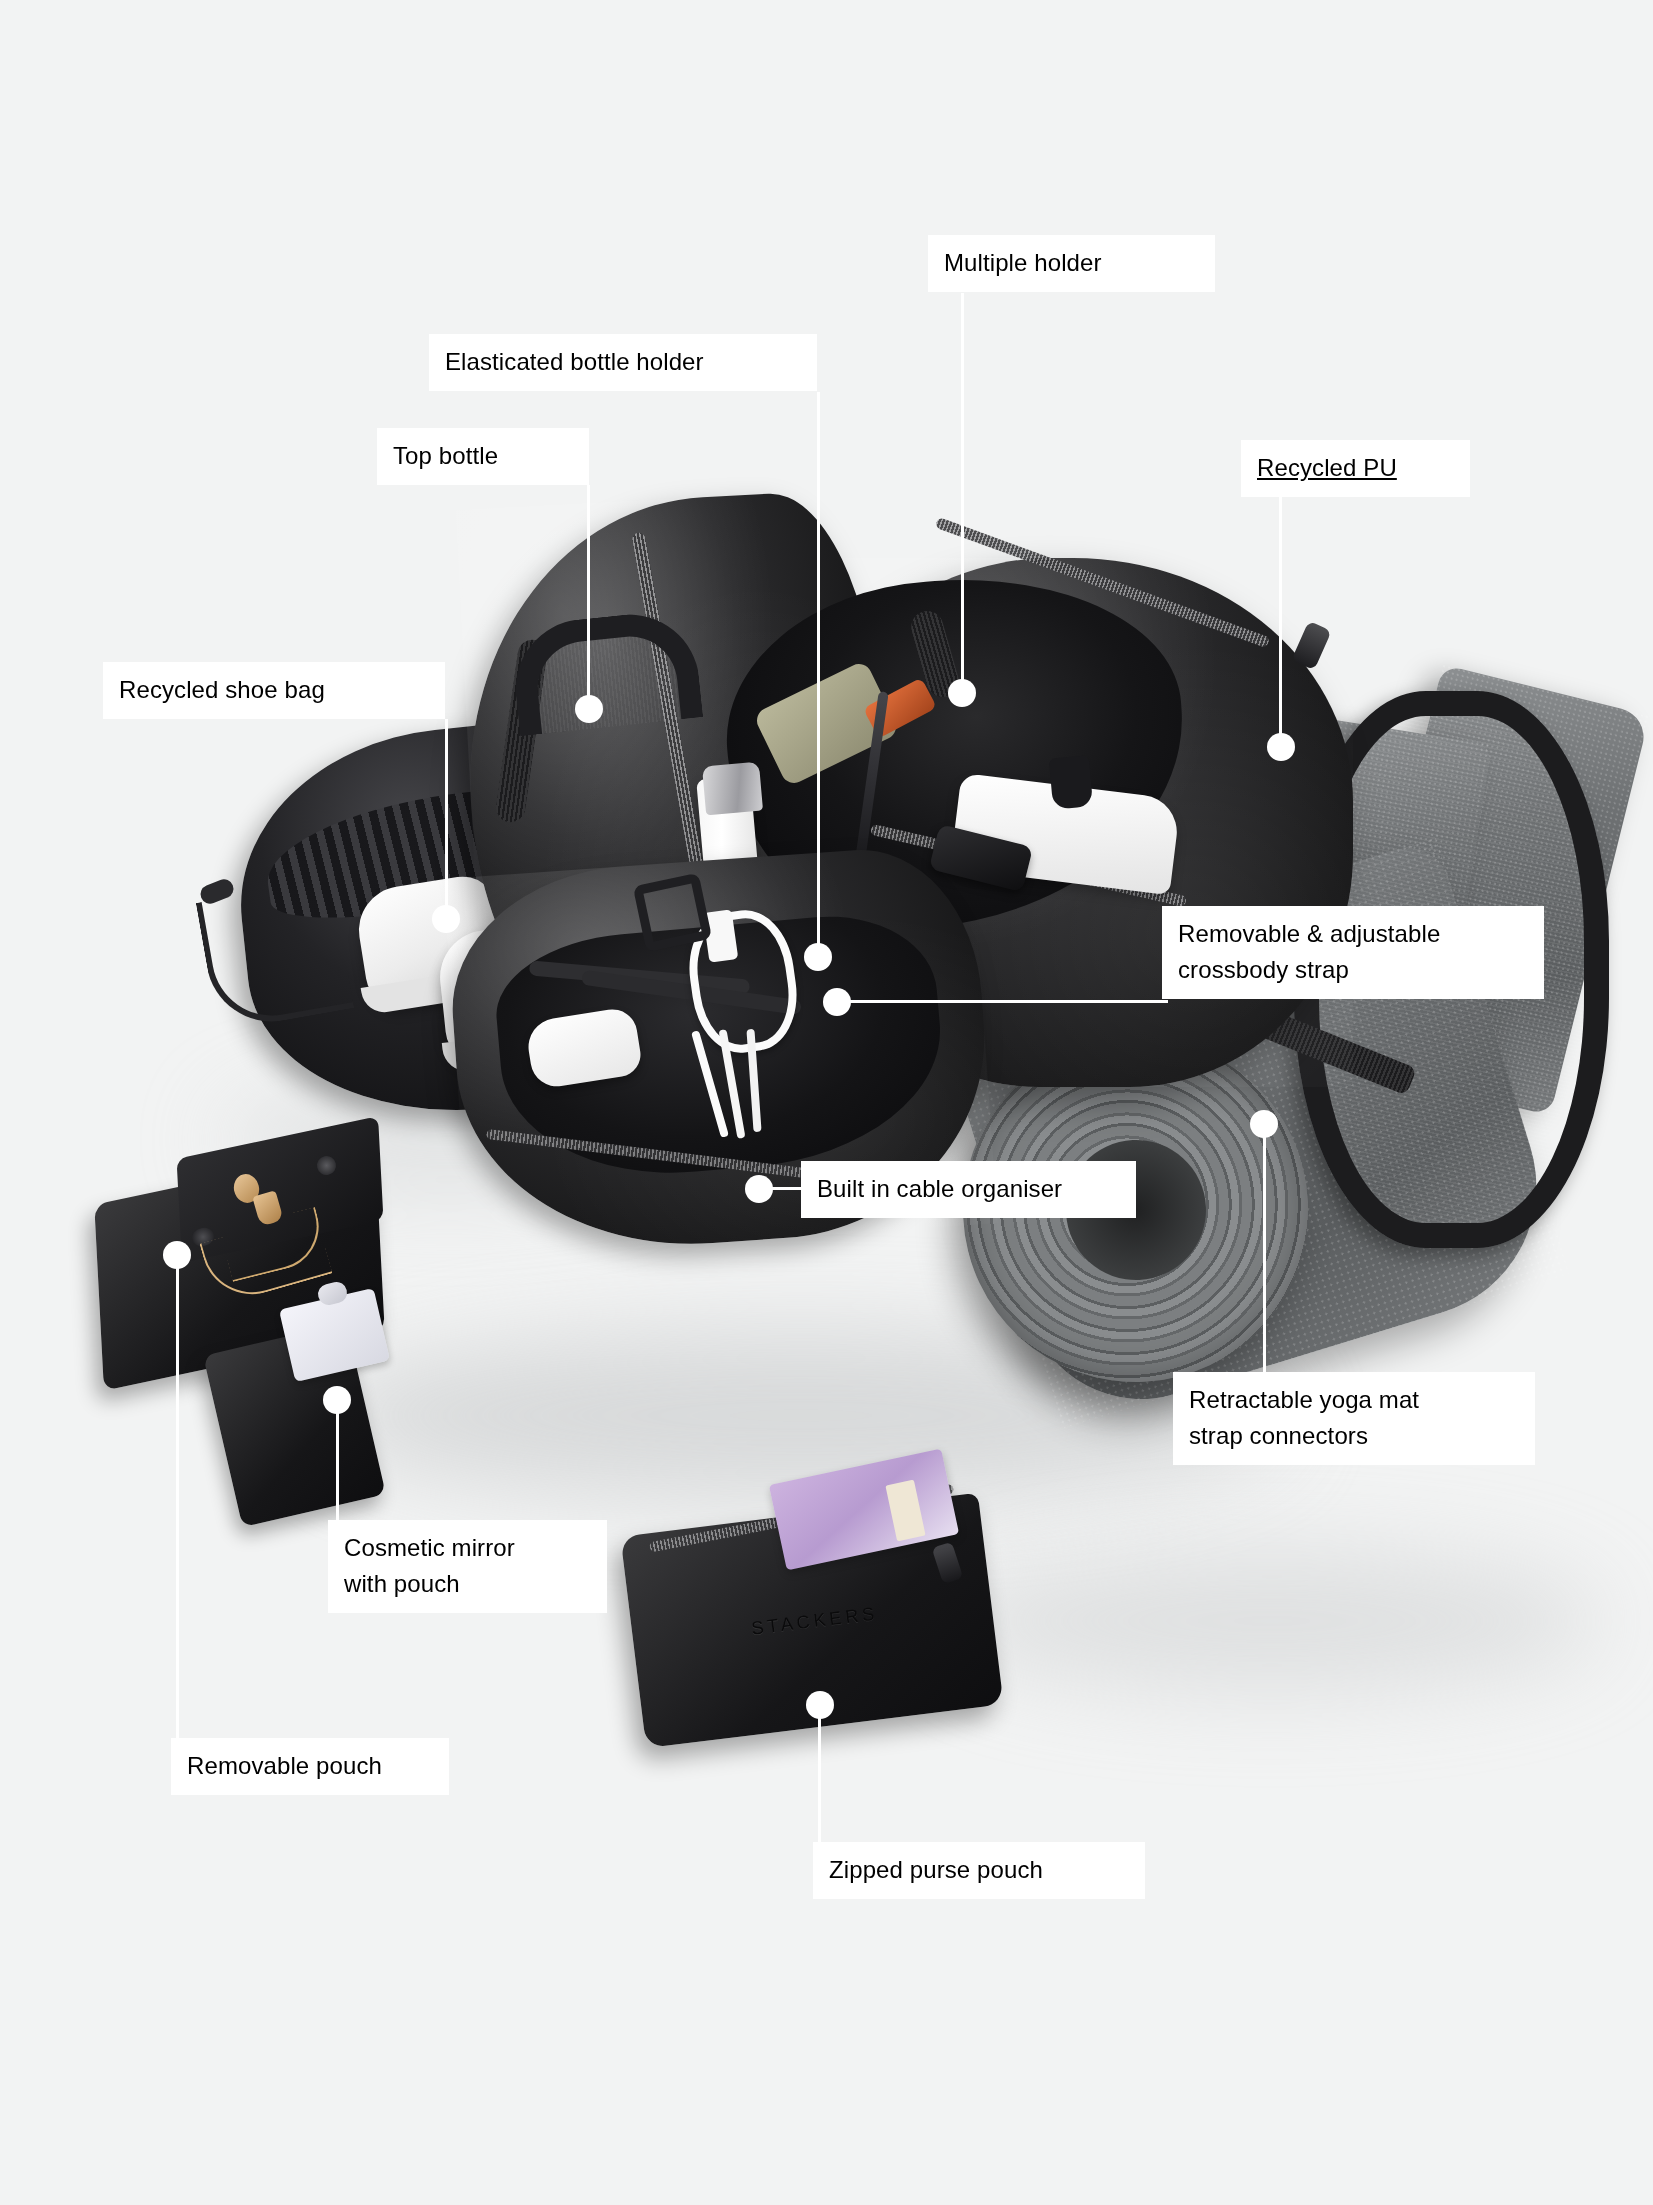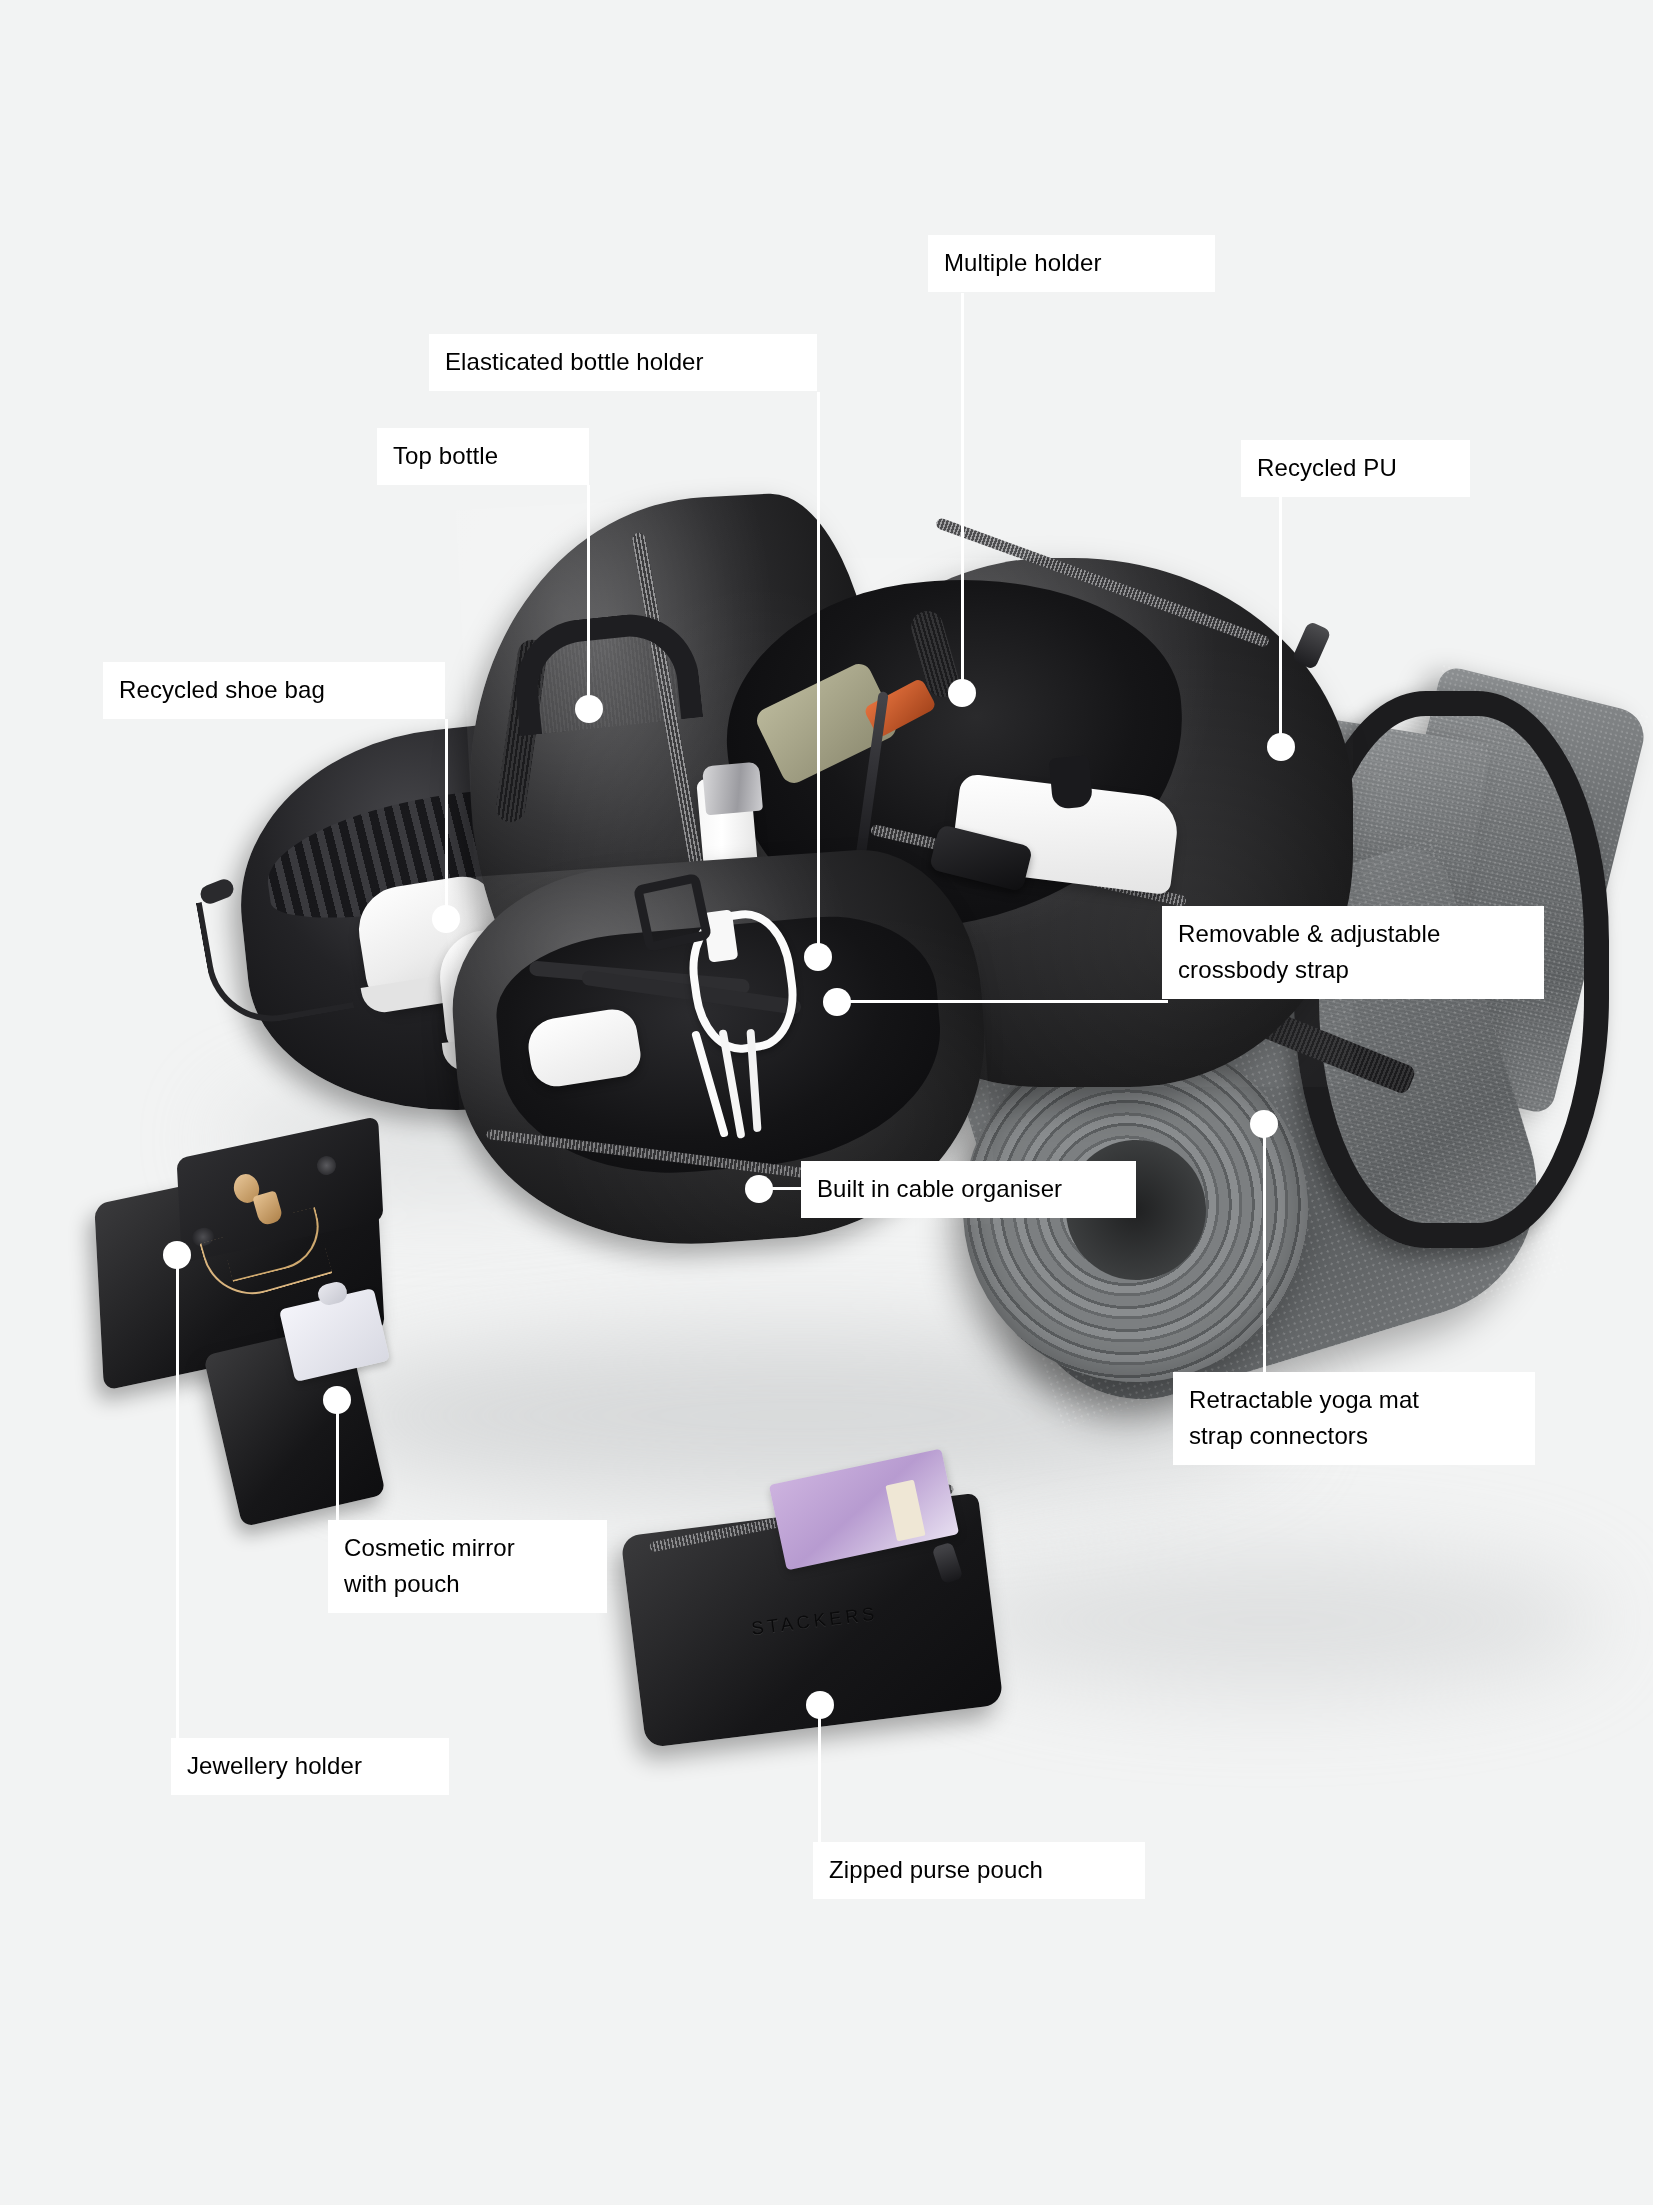--- a/index.html
+++ b/index.html
@@ -248,26 +248,26 @@
   <div class="dot" style="left:823px;top:988px;"></div>
   <div class="dot" style="left:745px;top:1175px;"></div>
   <div class="dot" style="left:1250px;top:1110px;"></div>
   <div class="dot" style="left:323px;top:1386px;"></div>
   <div class="dot" style="left:163px;top:1241px;"></div>
   <div class="dot" style="left:806px;top:1691px;"></div>
 
   <div class="callout-label" style="left:928px;top:235px;width:287px;">Multiple holder</div>
   <div class="callout-label" style="left:429px;top:334px;width:388px;">Elasticated bottle holder</div>
   <div class="callout-label" style="left:377px;top:428px;width:212px;">Top bottle</div>
-  <div class="callout-label" style="left:1241px;top:440px;width:229px;">Recycled PU</div>
+  <div class="callout-label" style="left:1241px;top:440px;width:229px;text-decoration:underline;">Recycled PU</div>
   <div class="callout-label" style="left:103px;top:662px;width:342px;">Recycled shoe bag</div>
   <div class="callout-label" style="left:1162px;top:906px;width:382px;">Removable &amp; adjustable
 crossbody strap</div>
   <div class="callout-label" style="left:801px;top:1161px;width:335px;">Built in cable organiser</div>
   <div class="callout-label" style="left:1173px;top:1372px;width:362px;">Retractable yoga mat
 strap connectors</div>
   <div class="callout-label" style="left:328px;top:1520px;width:279px;">Cosmetic mirror
 with pouch</div>
-  <div class="callout-label" style="left:171px;top:1738px;width:278px;">Jewellery holder</div>
+  <div class="callout-label" style="left:171px;top:1738px;width:278px;">Removable pouch</div>
   <div class="callout-label" style="left:813px;top:1842px;width:332px;">Zipped purse pouch</div>
 
 </div>
 
 
 </body></html>

